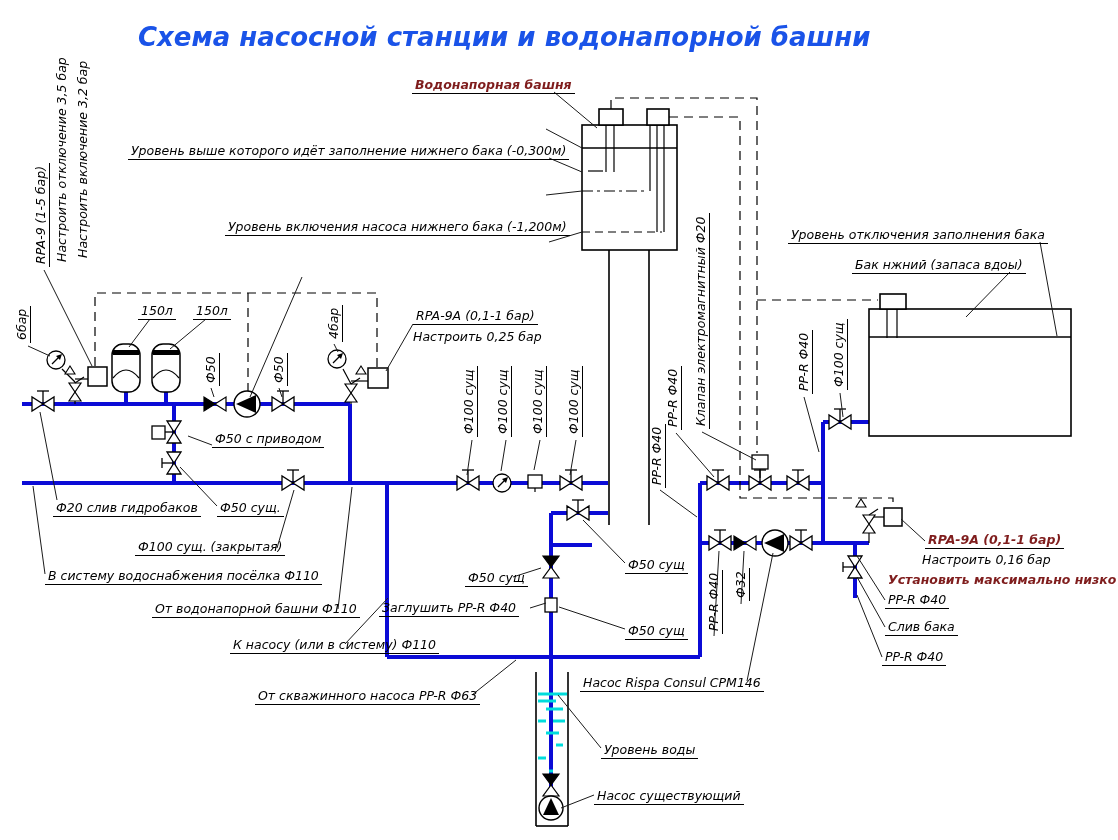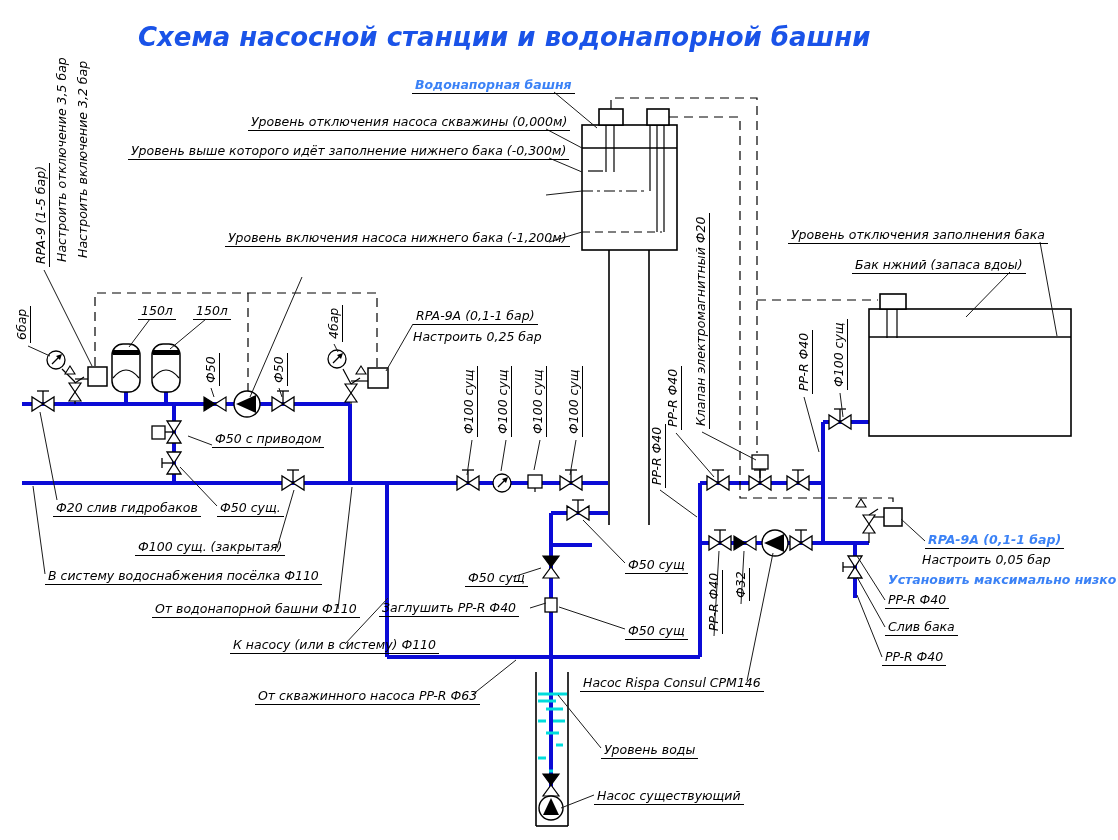--- a/index.html
+++ b/index.html
@@ -2,21 +2,21 @@
 <html><head>
 <meta charset="utf-8">
 <style>
   html,body{margin:0;padding:0;background:#ffffff;}
   #stage{position:relative;width:1118px;height:840px;background:#fff;overflow:hidden;
          font-family:"DejaVu Sans",sans-serif;}
   #pipes-svg{position:absolute;left:0;top:0;}
   .lbl{position:absolute;font:italic 12.5px "DejaVu Sans",sans-serif;color:#000;
        white-space:nowrap;line-height:15px;}
   .u{border-bottom:1.3px solid #000;padding:0 3px 1px 3px;}
-  .g{color:#3b82f6;font-weight:bold;}
+  .g{color:#7f1d1d;font-weight:bold;}
   .g .u, .u.g{border-bottom-color:#000;}
   .ttl{position:absolute;left:138px;top:22px;font:bold italic 26px "DejaVu Sans",sans-serif;
        color:#1a53e8;white-space:nowrap;text-align:center;}
   .rlbl{position:absolute;width:0;height:0;}
   .rot{position:absolute;left:0;top:0;display:inline-block;white-space:nowrap;
        transform:rotate(-90deg);transform-origin:0 0;
        font:italic 12.5px "DejaVu Sans",sans-serif;color:#000;line-height:15px;}
 </style>
 </head>
 <body>
@@ -263,34 +263,33 @@
       <path d="M714,636 L719,551"></path>
       <path d="M741,604 L744,551"></path>
       <path d="M804,397 L819,452"></path>
       <path d="M840,393 L843,417"></path>
     </g>
   </svg>
 
   <div class="ttl">Схема насосной станции и водонапорной башни</div>
 
   <div class="lbl u g" style="left:412px;top:77px">Водонапорная башня</div>
-  <div class="lbl u" style="left:248px;top:114px">Уровень отключения насоса скважины (0,000м)</div>
   <div class="lbl u" style="left:128px;top:143px">Уровень выше которого идёт заполнение нижнего бака (-0,300м)</div>
-  <div class="lbl u" style="left:225px;top:230px">Уровень включения насоса нижнего бака (-1,200м)</div>
+  <div class="lbl u" style="left:225px;top:219px">Уровень включения насоса нижнего бака (-1,200м)</div>
 
   <div class="lbl u" style="left:413px;top:308px">RPA-9A (0,1-1 бар)</div>
   <div class="lbl" style="left:413px;top:329px">Настроить 0,25 бар</div>
   <div class="lbl u" style="left:138px;top:303px">150л</div>
   <div class="lbl u" style="left:193px;top:303px">150л</div>
 
   <div class="lbl u" style="left:788px;top:227px">Уровень отключения заполнения бака</div>
   <div class="lbl u" style="left:852px;top:257px">Бак нжний (запаса вдоы)</div>
 
   <div class="lbl u g" style="left:925px;top:532px">RPA-9A (0,1-1 бар)</div>
-  <div class="lbl" style="left:922px;top:552px">Настроить 0,05 бар</div>
+  <div class="lbl" style="left:922px;top:552px">Настроить 0,16 бар</div>
   <div class="lbl g" style="left:888px;top:572px">Установить максимально низко</div>
   <div class="lbl u" style="left:885px;top:592px">PP-R Ф40</div>
   <div class="lbl u" style="left:885px;top:619px">Слив бака</div>
   <div class="lbl u" style="left:882px;top:649px">PP-R Ф40</div>
 
   <div class="lbl u" style="left:212px;top:431px">Ф50 с приводом</div>
   <div class="lbl u" style="left:53px;top:500px">Ф20 слив гидробаков</div>
   <div class="lbl u" style="left:217px;top:500px">Ф50 сущ.</div>
   <div class="lbl u" style="left:135px;top:539px">Ф100 сущ. (закрытая)</div>
   <div class="lbl u" style="left:45px;top:568px">В систему водоснабжения посёлка Ф110</div>

